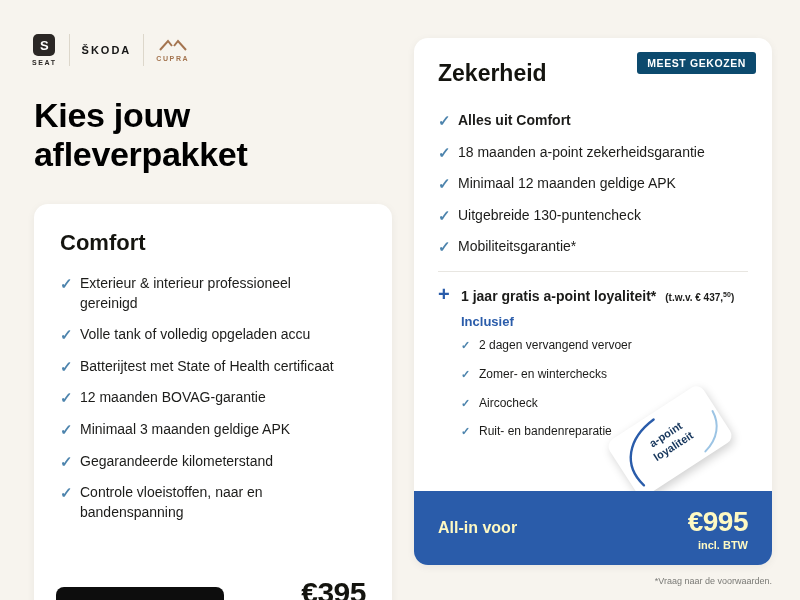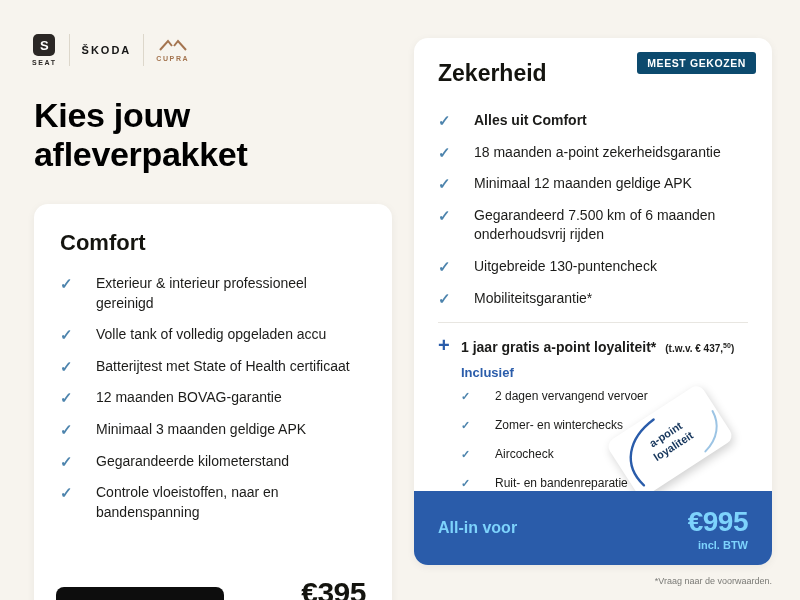--- a/index.html
+++ b/index.html
@@ -34,21 +34,21 @@
 
   
   .card { position:absolute; background:#fff; border-radius:14px; box-shadow:0 2px 8px rgba(0,0,0,0.06); }
   .card.comfort { left:34px; top:204px; width:358px; height:442px; padding:26px; }
   .card.zeker   { left:414px; top:38px; width:358px; height:527px; padding:22px 24px 0; }
 
   h2.card-title { font-size:22px; font-weight:700; color:#14140f; margin-bottom:18px; }
   .card.zeker h2.card-title { font-size:23px; margin-bottom:24px; }
 
   ul.features { list-style:none; }
-  .frow { display:flex; align-items:flex-start; gap:20px; margin-bottom:12px; }
+  .frow { display:flex; align-items:flex-start; gap:4px; margin-bottom:12px; }
   .card.zeker .frow { margin-bottom:12px; }
   .check { color:#4d84ad; font-weight:bold; font-size:15px; line-height:1.3; flex:0 0 16px; }
   .check::before { content:"✓"; }
   .check.sm { font-size:11px; line-height:1.5; flex:0 0 14px; }
   .ftext { font-size:14px; line-height:1.4; max-width:262px; }
   .ftext.strong { font-weight:700; }
 
   
   .price-block { position:absolute; right:26px; bottom:20px; text-align:right;margin-top:46px; }
   .price-big { font-size:30px; font-weight:700; letter-spacing:-0.5px; color:#14140f; }
@@ -87,21 +87,21 @@
     z-index:1;
   }
   .loyalty-card svg { position:absolute; inset:0; }
   .loyalty-line { font-size:11px; font-weight:700; color:#16365c; line-height:1.25; position:relative; }
 
   
   .allin-bar {
     position:absolute; left:0; right:0; bottom:0; height:74px;
     background:#2a5caa; border-radius:0 0 14px 14px;
     display:flex; align-items:center; justify-content:space-between;
-    padding:0 24px; color:#7dd3fc; z-index:2;
+    padding:0 24px; color:#fef9c3; z-index:2;
   }
   .allin-label { font-size:16px; font-weight:700; }
   .allin-price-block { text-align:right; }
   .allin-price { font-size:28px; font-weight:700; letter-spacing:-0.5px; }
   .allin-vat { font-size:11px; font-weight:700; margin-top:1px; }
 
   
   .footnote { position:absolute; right:28px; bottom:14px; font-size:9px; color:#7a7a76; }
   .bottom-bar {
     position:absolute; left:56px; bottom:0; width:168px; height:13px;
@@ -186,24 +186,20 @@
       <li class="frow">
           <span class="check"></span>
           <span class="ftext">18 maanden a-point zekerheidsgarantie</span>
         </li>
       <li class="frow">
           <span class="check"></span>
           <span class="ftext">Minimaal 12 maanden geldige APK</span>
         </li>
       <li class="frow">
           <span class="check"></span>
-          <span class="ftext">Gegarandeerd 7.500 km of 6 maanden onderhoudsvrij rijden</span>
-        </li>
-      <li class="frow">
-          <span class="check"></span>
           <span class="ftext">Uitgebreide 130-puntencheck</span>
         </li>
       <li class="frow">
           <span class="check"></span>
           <span class="ftext">Mobiliteitsgarantie*</span>
         </li>
     </ul>
 
     <hr class="divider">
 

